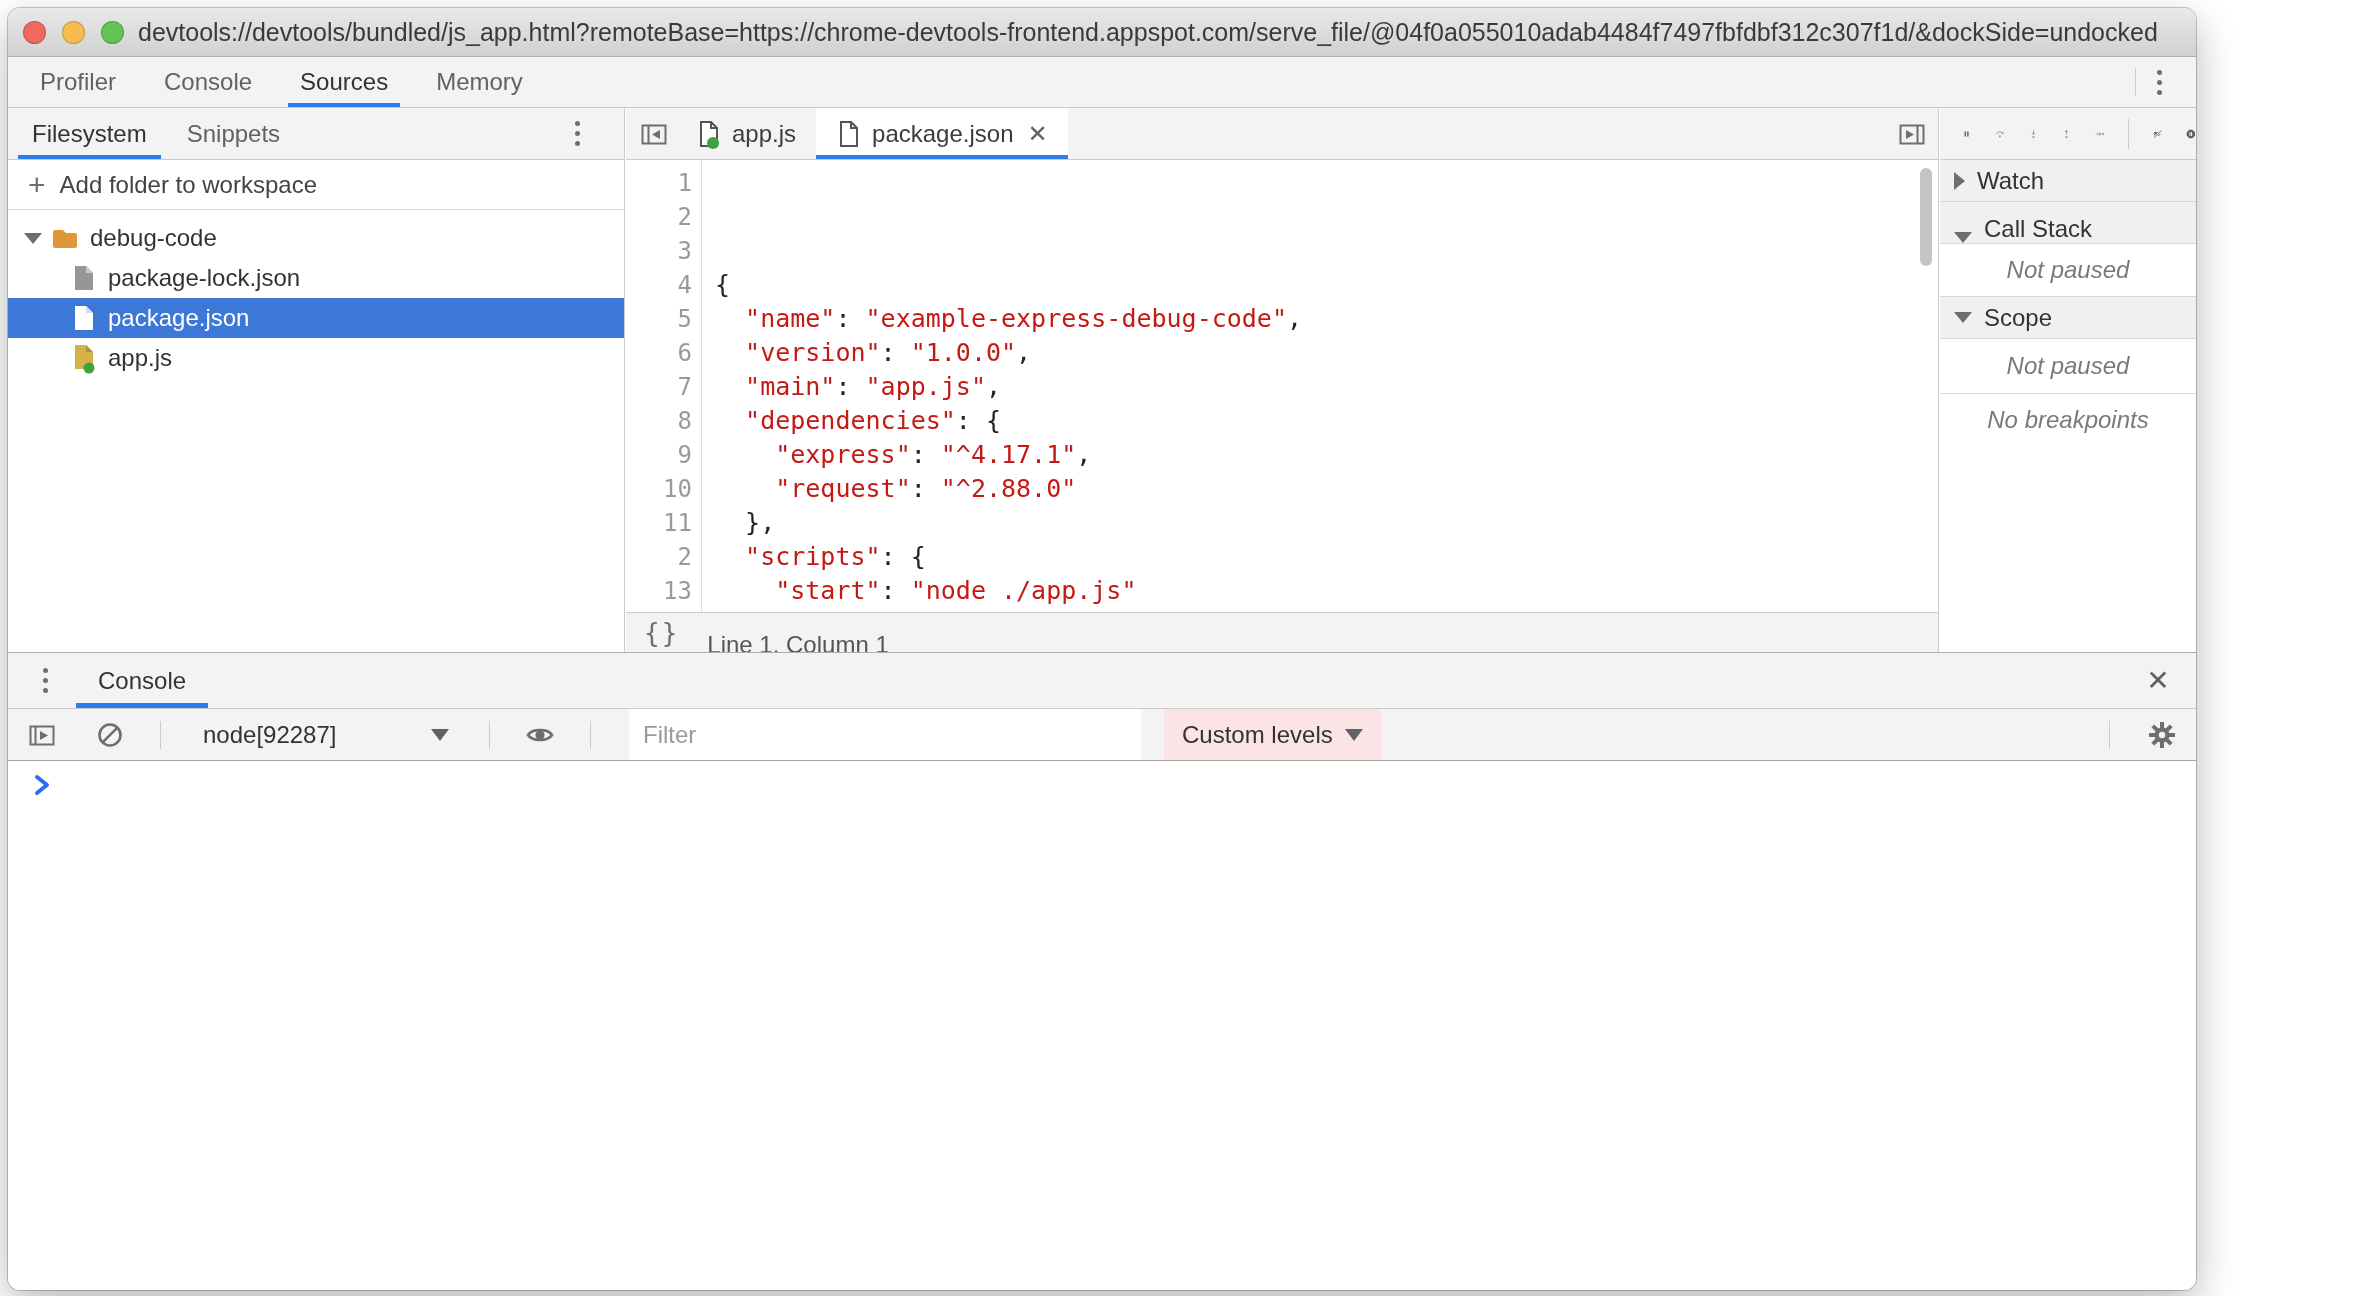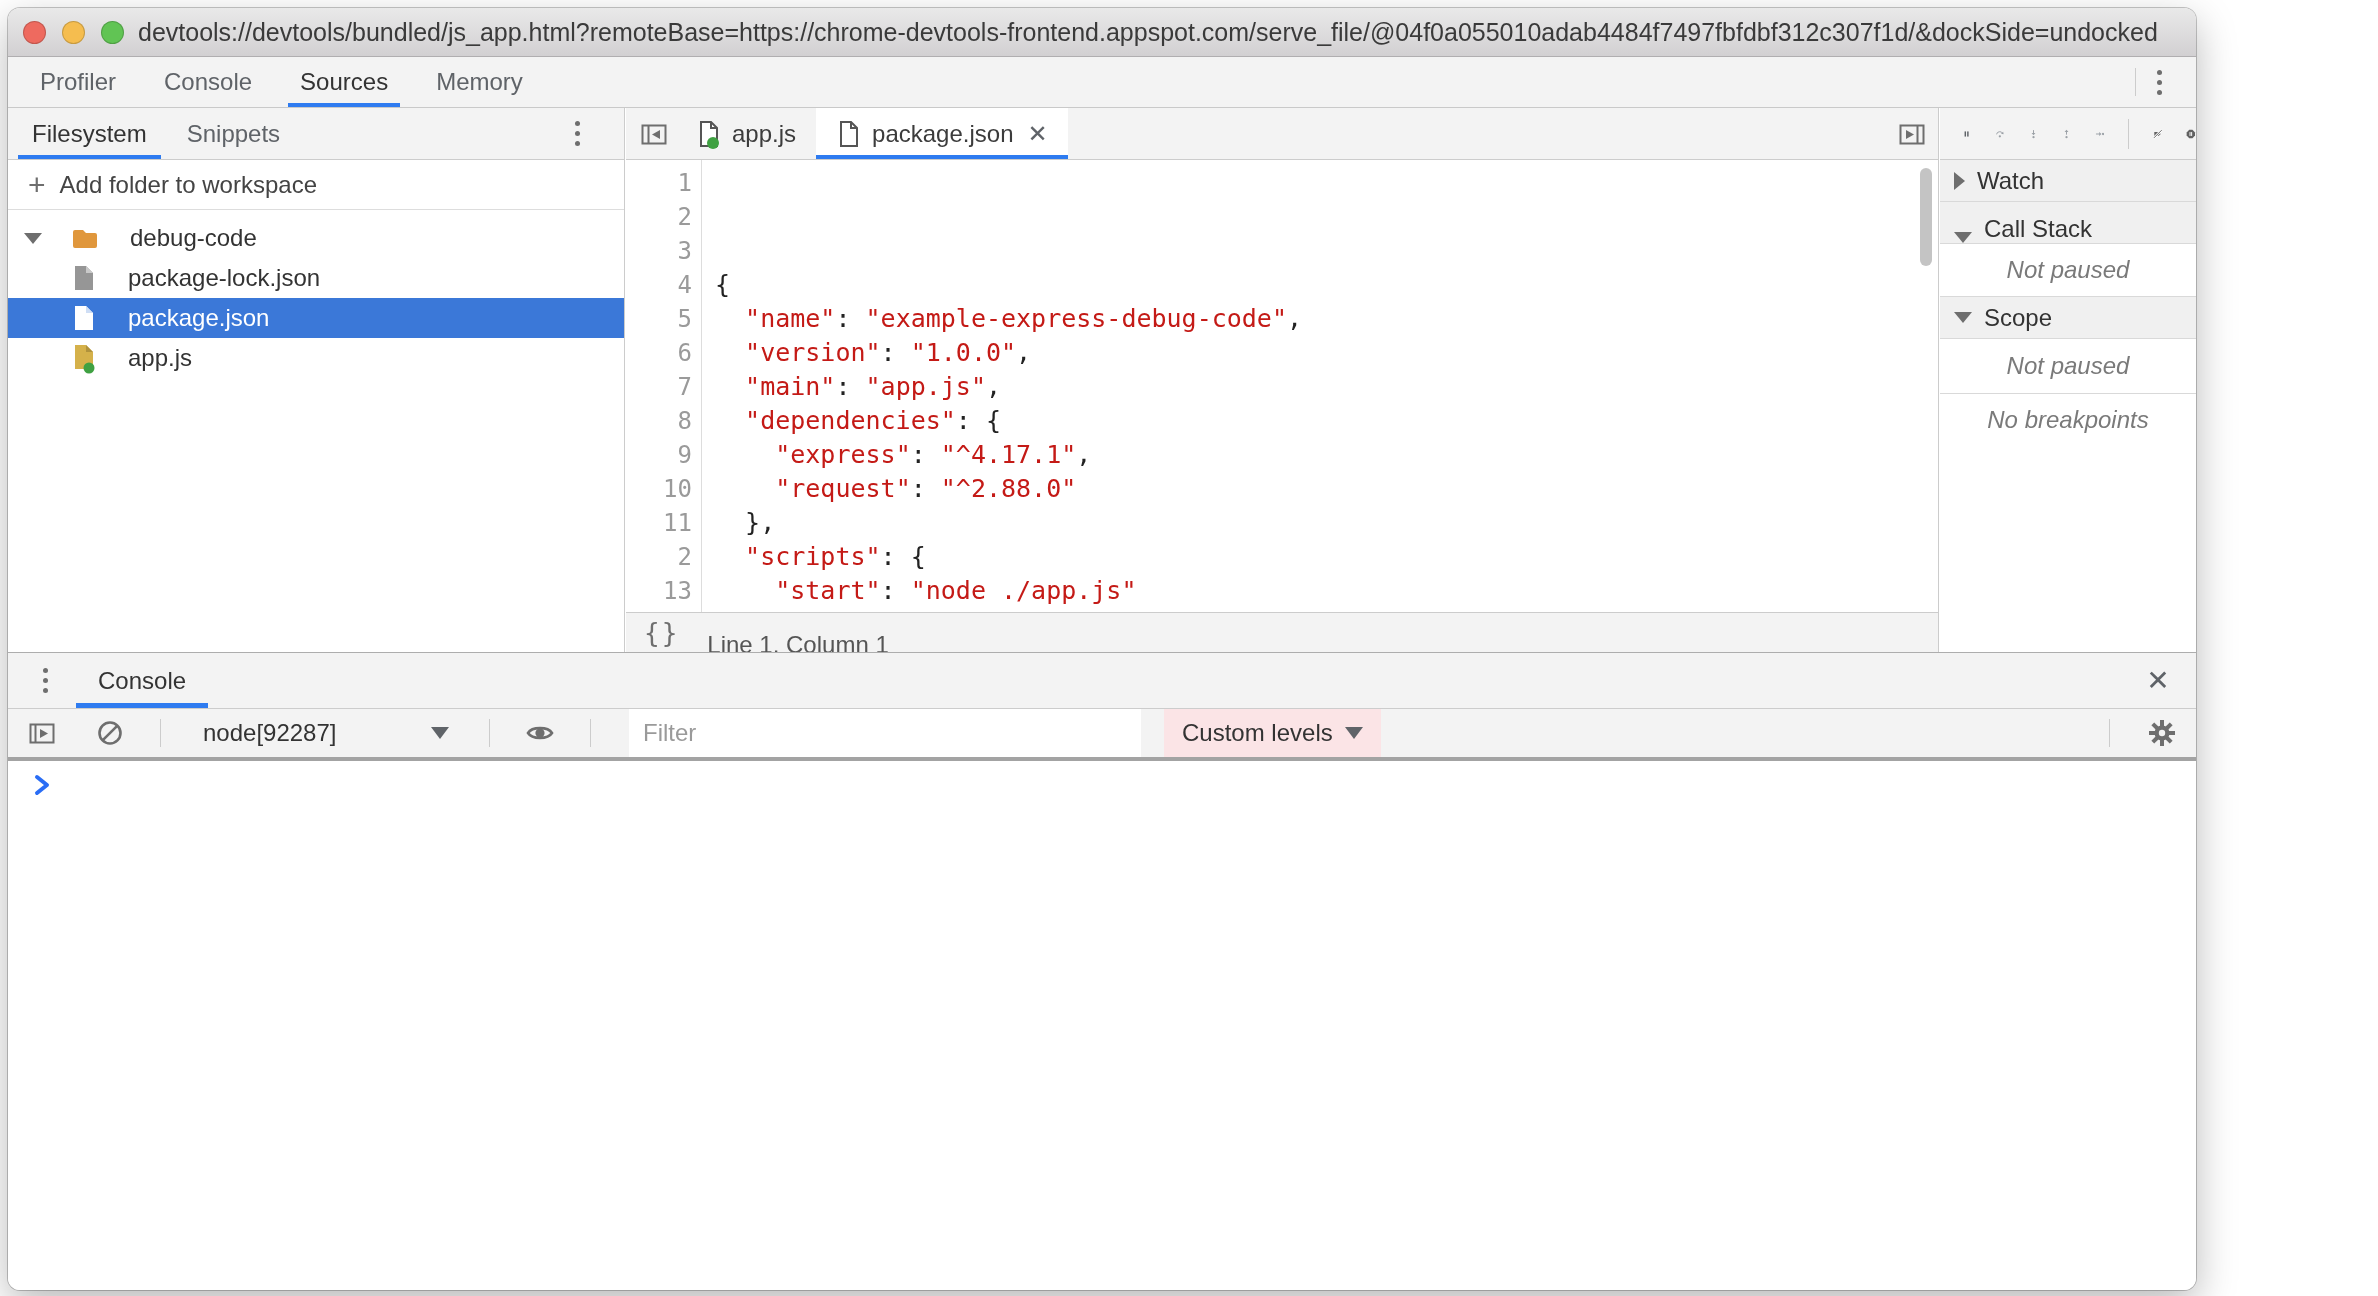--- a/index.html
+++ b/index.html
@@ -46,21 +46,21 @@
   .etab { position:relative; display:flex; align-items:center; gap:10px; padding:0 20px; font-size:24px; color:#3c3c3c; }
   .etab.active { background:#fff; }
   .etab.active::after { content:""; position:absolute; left:0; right:0; bottom:0; height:4px; background:#2e7bf0; }
   .close-x { font-size:24px; color:#5f6368; margin-left:4px; }
 
   
   .add-folder { height:50px; display:flex; align-items:center; gap:14px; padding-left:20px;
     font-size:24px; color:#444; border-bottom:1px solid #ddd; }
   .plus { font-size:30px; color:#6e6e6e; line-height:1; }
   .tree { padding-top:8px; }
-  .trow { height:40px; display:flex; align-items:center; font-size:24px; color:#333;gap:20px; }
+  .trow { height:40px; display:flex; align-items:center; font-size:24px; color:#333; }
   .trow .arrow { width:0; height:0; border-left:9px solid transparent; border-right:9px solid transparent;
     border-top:11px solid #6e6e6e; margin:0 8px 0 16px; }
   .trow.file { padding-left:62px; }
   .trow .lbl { margin-left:10px; }
   .trow.selected { background:#3b78d8; color:#fff; }
 
   
   .editor-body { position:absolute; top:52px; left:0; right:0; bottom:40px; display:flex; overflow:hidden; }
   .gutter { width:76px; border-right:1px solid #ddd; padding:6px 9px 0 0; text-align:right;
     font-family:"DejaVu Sans Mono",monospace; font-size:24px; color:#9a9a9a; line-height:34px; }
@@ -83,21 +83,21 @@
   .tri-d { width:0; height:0; border-left:9px solid transparent; border-right:9px solid transparent; border-top:11px solid #6e6e6e; }
   .sect-body { border-bottom:1px solid #d9d9d9; display:flex; align-items:center; justify-content:center;
     font-size:24px; color:#7a7a7a; font-style:italic; background:#fff; }
   .h53 { height:53px; } .h55 { height:55px; } .h52 { height:52px; }
 
   
   .console { position:absolute; left:0; right:0; top:644px; bottom:0; border-top:1px solid #adadad; background:#fff; }
   .ctab-row { height:56px; background:#f3f3f3; border-bottom:1px solid #ccc; display:flex; align-items:stretch; }
   .ctab { position:relative; display:flex; align-items:center; padding:0 22px; font-size:24px; color:#333; }
   .ctab::after { content:""; position:absolute; left:0; right:0; bottom:0; height:5px; background:#2e7bf0; }
-  .ctoolbar { height:52px; background:#f3f3f3; border-bottom:4px solid #a3a3a3; display:flex; align-items:center; padding-left:12px;gap:16px; }
+  .ctoolbar { height:52px; background:#f3f3f3; border-bottom:1px solid #a3a3a3; display:flex; align-items:center; padding-left:12px;gap:16px; }
   .ctx-select { width:272px; height:100%; display:flex; align-items:center; justify-content:space-between;
     padding:0 12px 0 14px; font-size:24px; color:#333; }
   .dd-tri { width:0; height:0; border-left:9px solid transparent; border-right:9px solid transparent; border-top:12px solid #5f6368; }
   .filter-input { width:512px; height:100%; border:0; outline:0; background:#fff; font-size:24px; color:#333;
     padding:0 14px; font-family:"Liberation Sans",sans-serif; margin-left:10px; }
   .filter-input::placeholder { color:#9a9a9a; }
   .levels-btn { height:100%; margin-left:7px; background:#fbe4e6; display:flex; align-items:center; gap:12px;
     padding:0 18px; font-size:24px; color:#333; }
   .levels-btn .dd-tri { border-top-color:#5f6368; }
   .prompt-row { height:48px; display:flex; align-items:center; padding-left:24px; }

